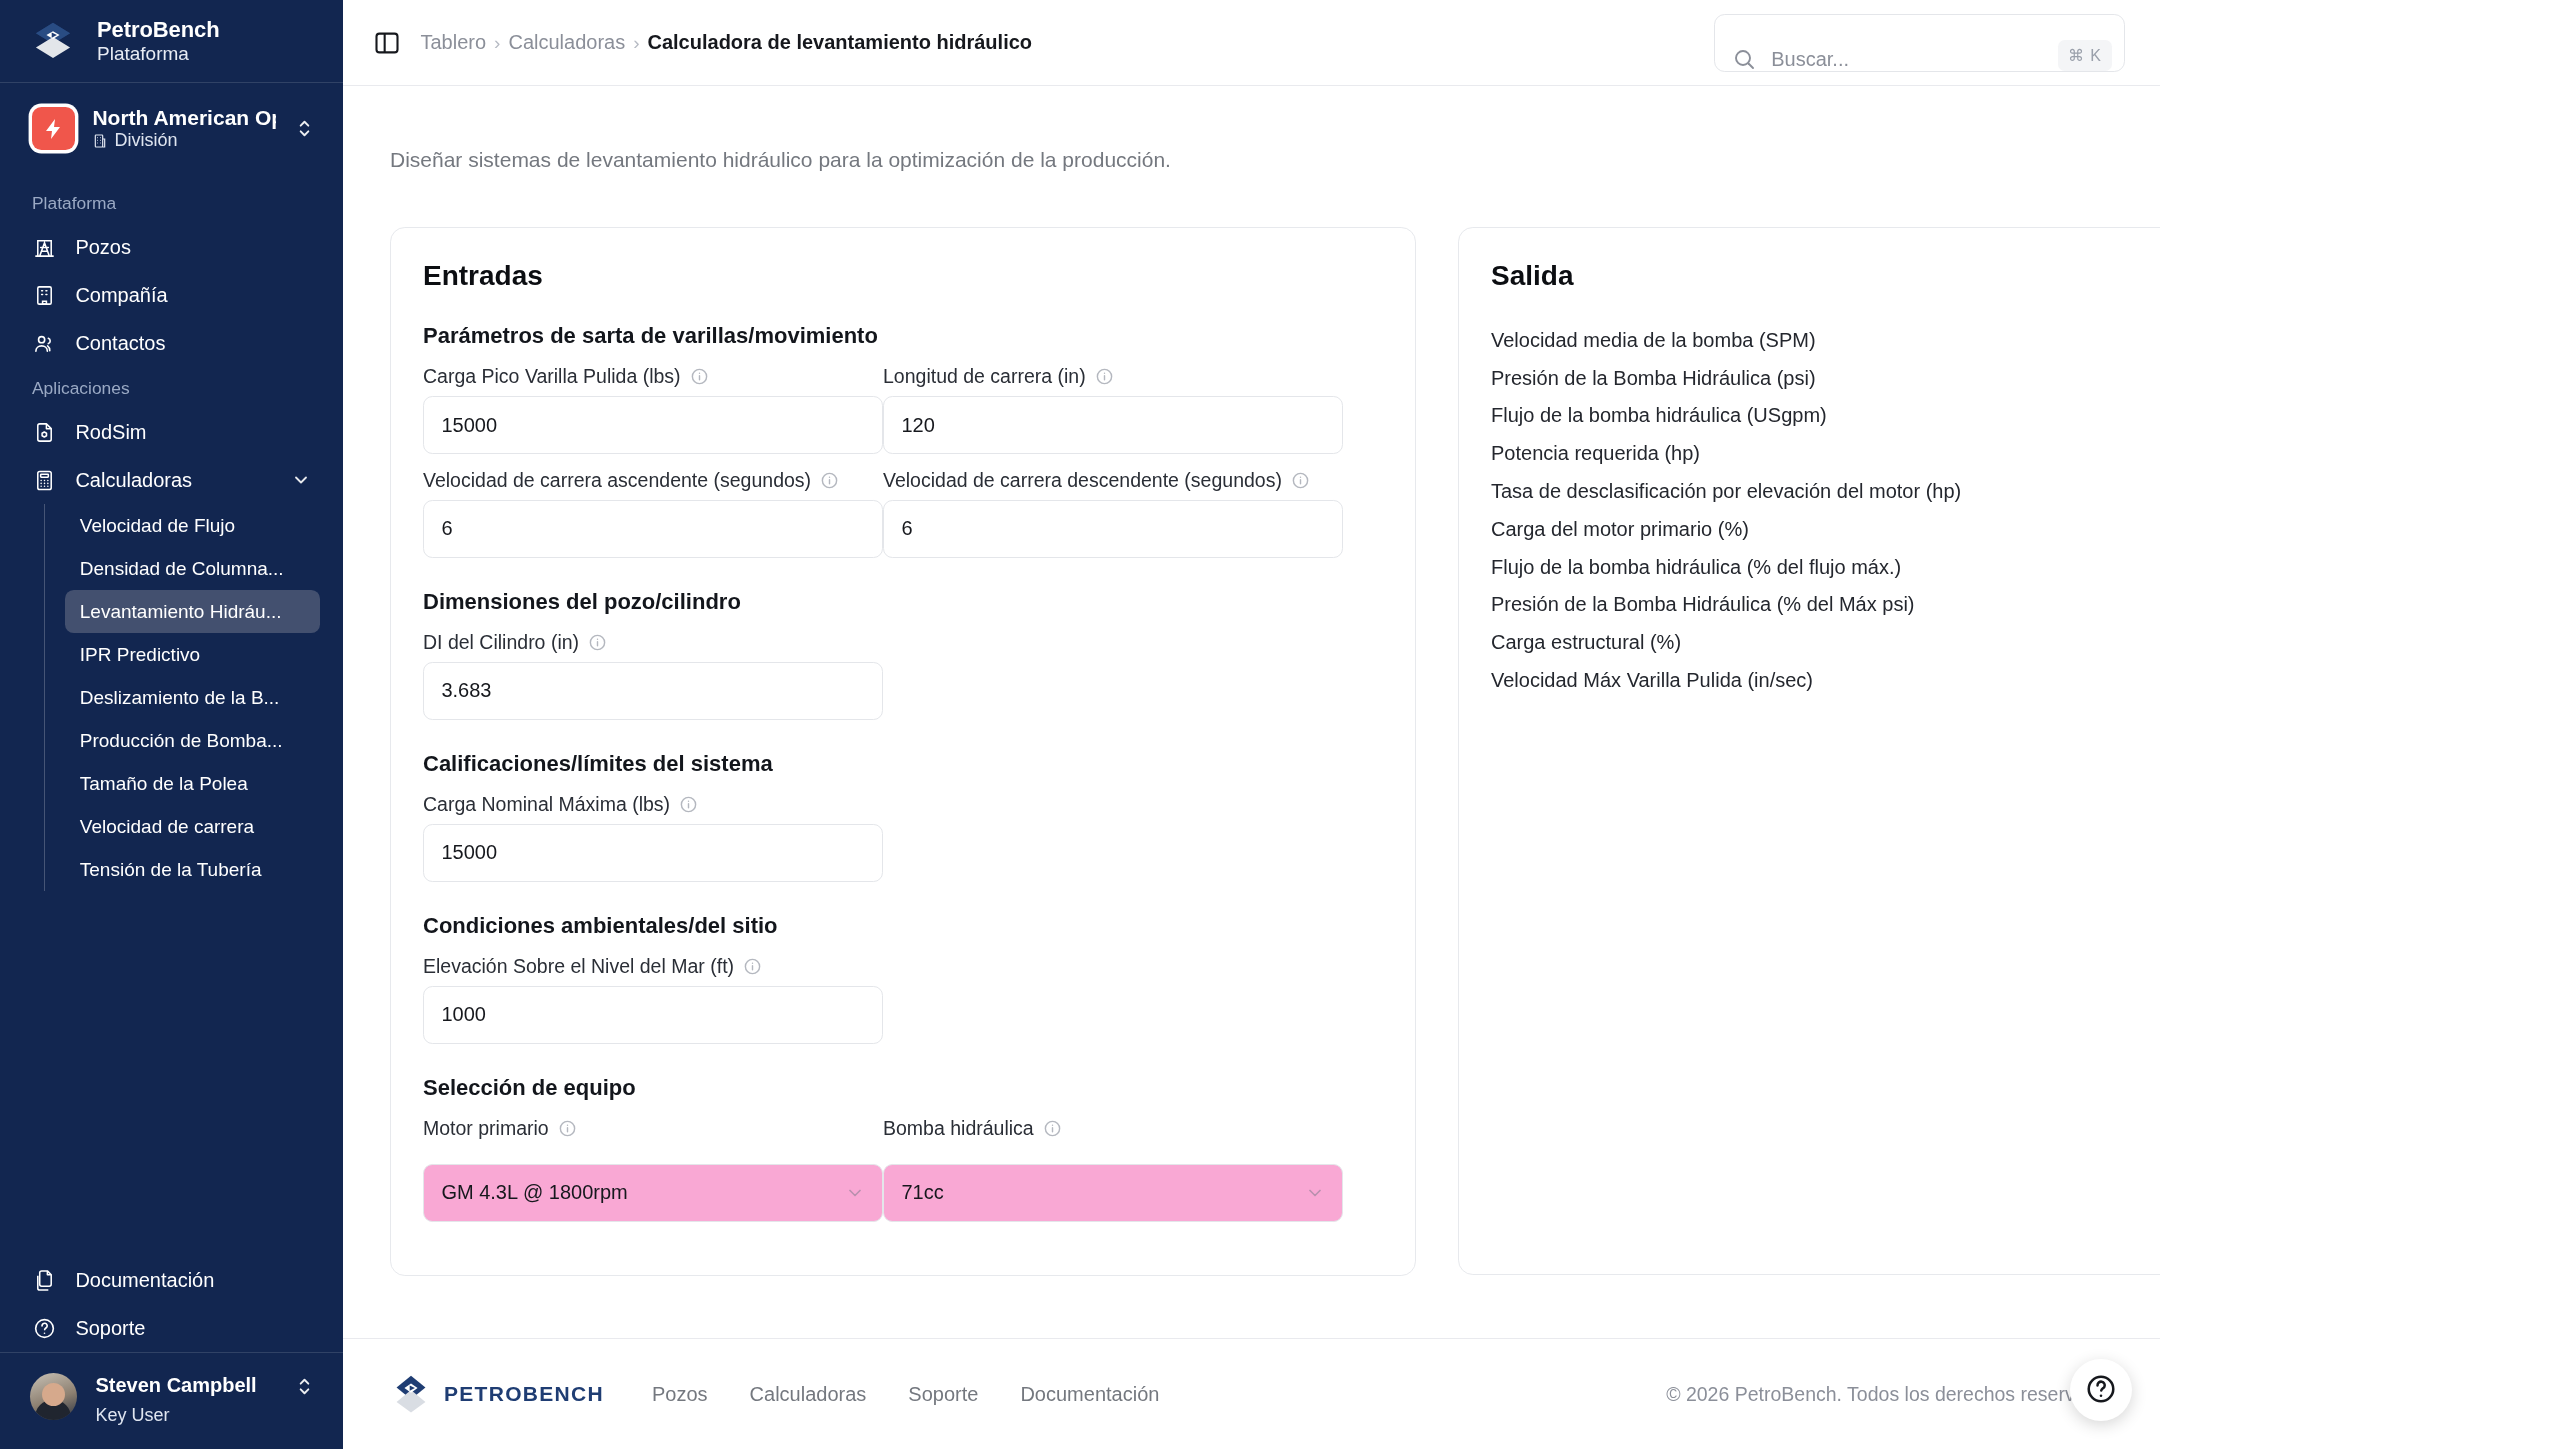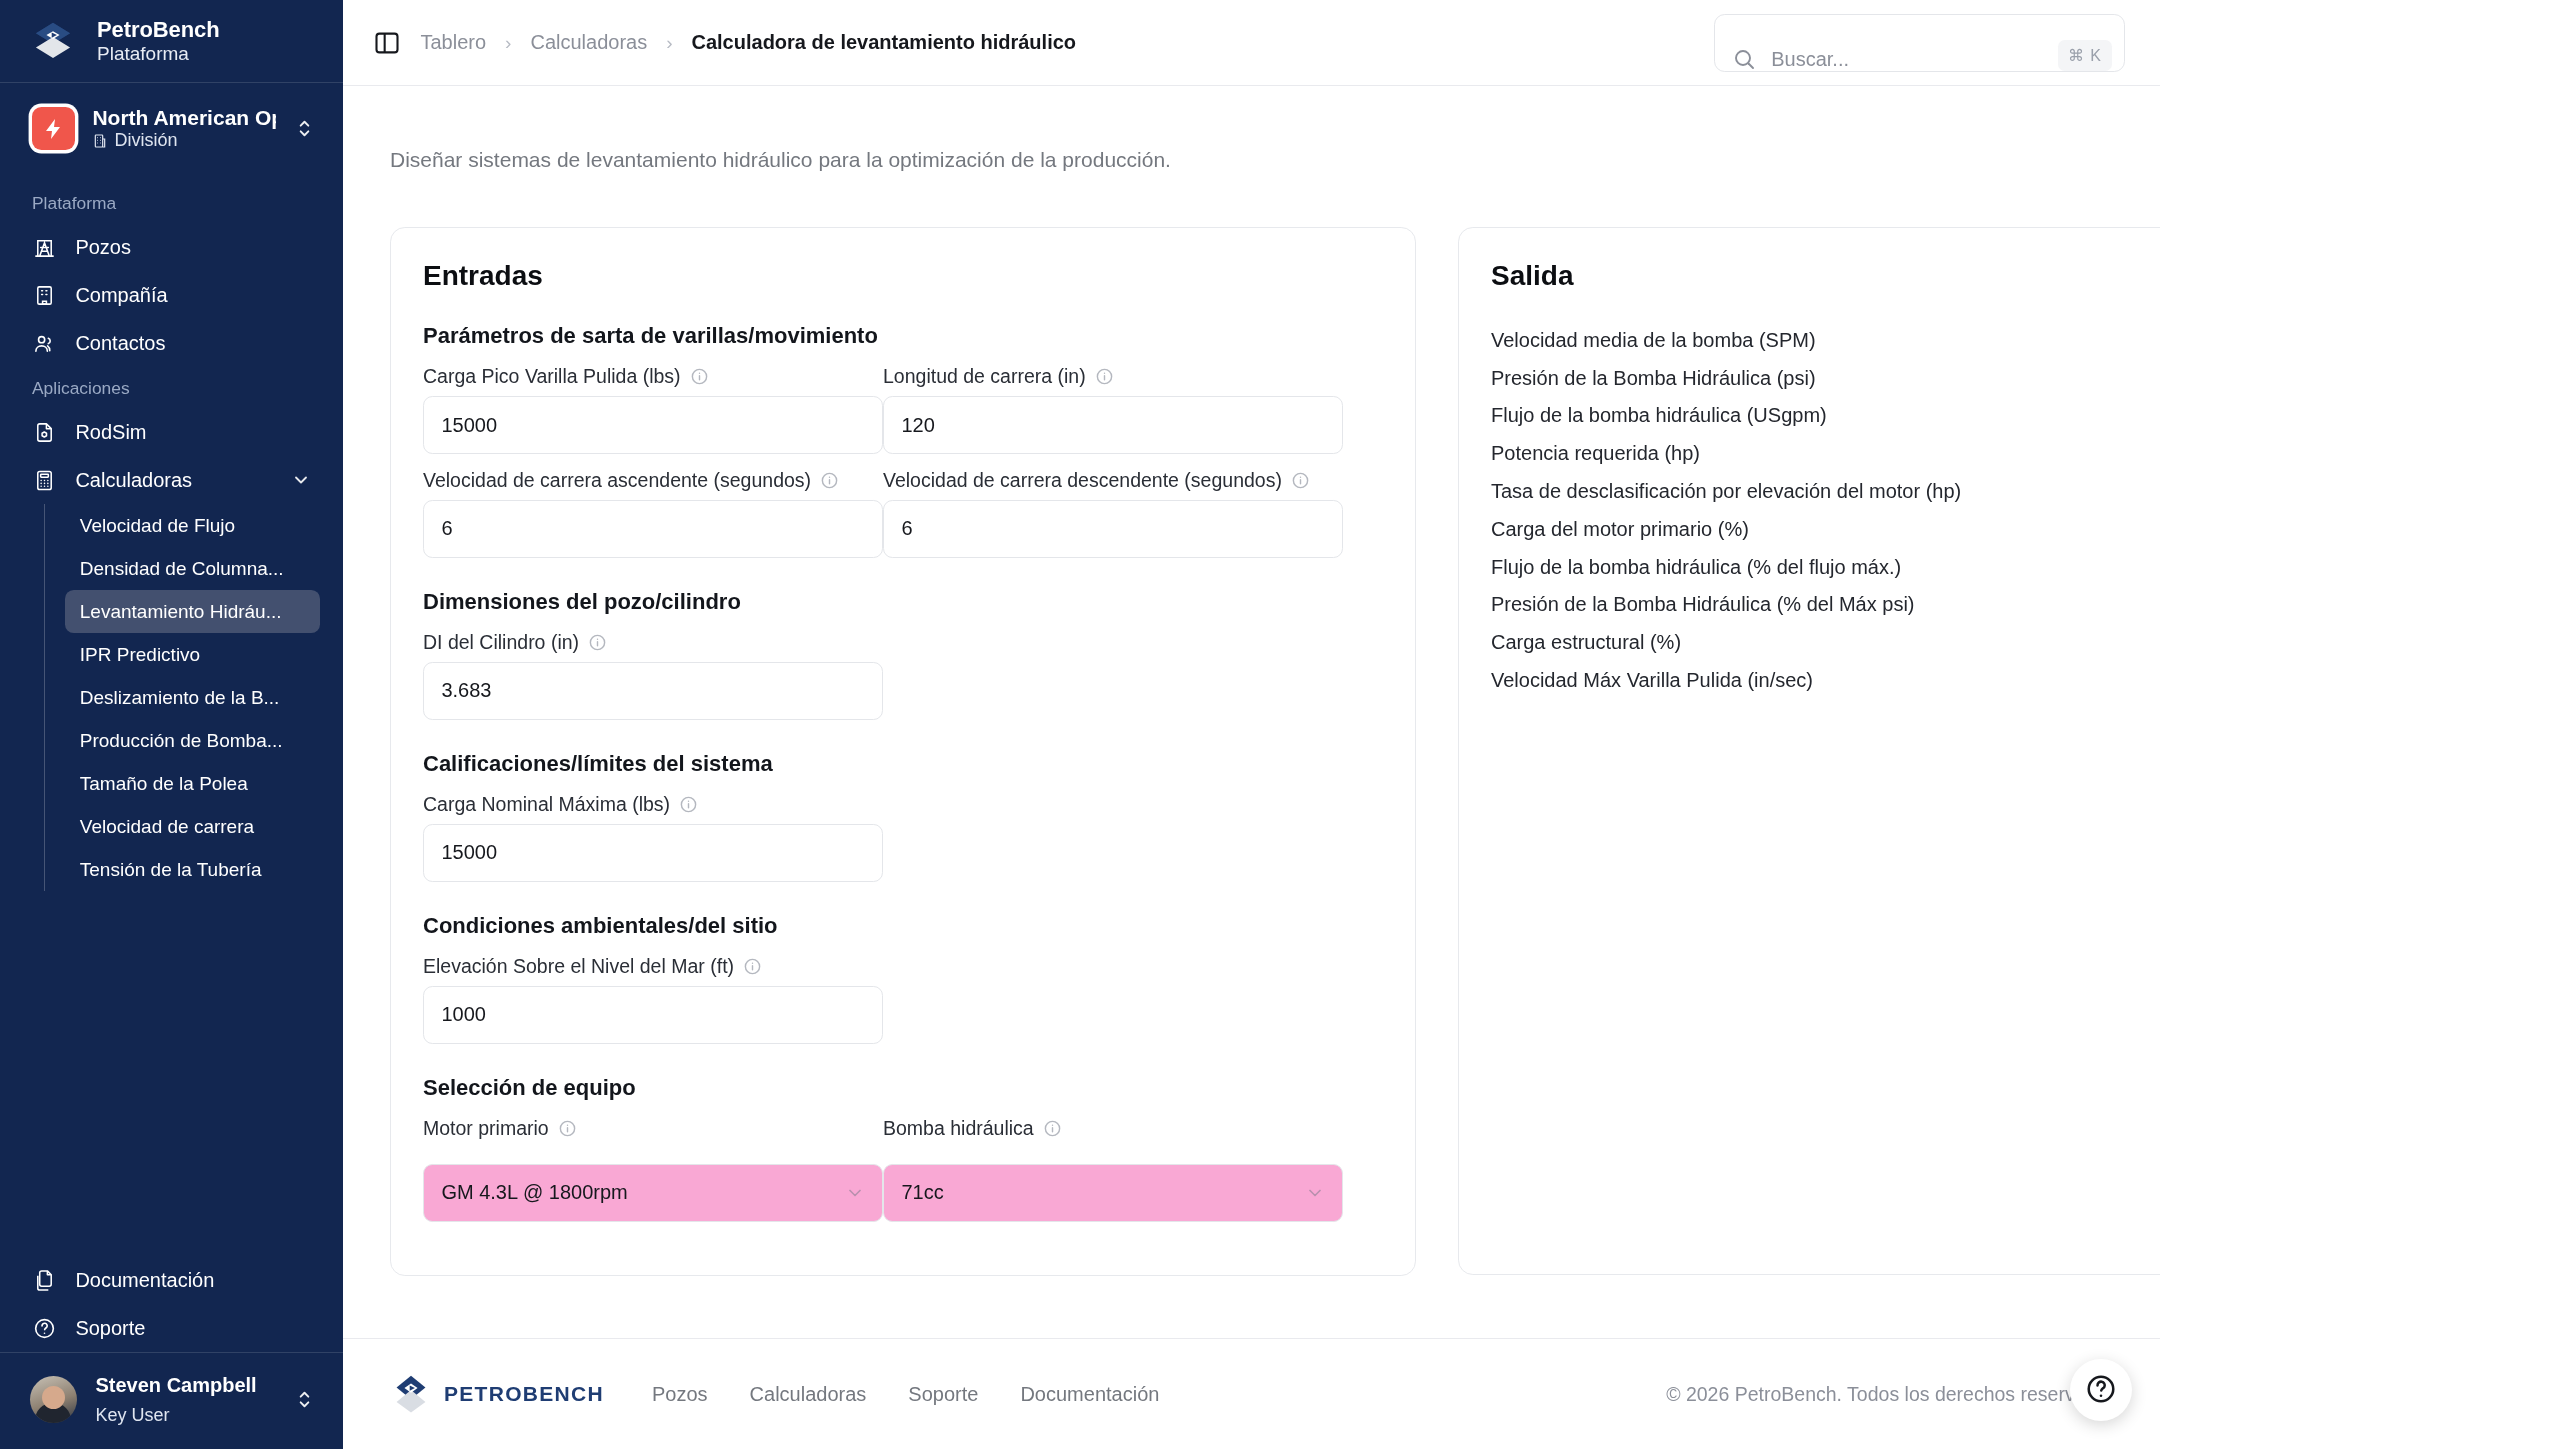--- a/index.html
+++ b/index.html
@@ -72,21 +72,21 @@
     color: #ffffff; font-size: 19px;
     padding: 8.7px 14.8px; margin-right: 23px;
     border-radius: 8.7px; cursor: pointer;
     white-space: nowrap; overflow: hidden;
     height: 43px; display: flex; align-items: center;
   }
   .sb-subitem.active { background: #43506f; }
 
   .sb-bottom { padding-bottom: 2.7px; }
   .sb-user {
-    display: flex; align-items: center; gap: 19px;
+    display: flex; align-items: flex-start; gap: 19px;
     padding: 20px 27px 20px 29.5px;
     border-top: 1.3px solid rgba(255,255,255,0.13);
     height: 94px;
   }
   .user-av {
     width: 47px; height: 47px; flex: 0 0 47px; border-radius: 50%;
     overflow: hidden; background: linear-gradient(160deg,#c9c2b6 0%,#8d8071 55%,#2b3340 100%);
     position: relative;
   }
   .user-av::after {
@@ -104,21 +104,21 @@
   
   .main { flex: 1; display: flex; flex-direction: column; height: 1449px; background: #ffffff; min-width: 0; }
   .topbar {
     height: 86px; flex: 0 0 86px;
     display: flex; align-items: center;
     padding: 0 35px 0 29.5px;
     border-bottom: 1.3px solid #e9eaee;
     background: #ffffff;
   }
   .panel-toggle { width: 28px; height: 28px; flex: 0 0 28px; cursor: pointer; margin-right: 20px; }
-  .breadcrumb { display: flex; align-items: center; gap: 19px; flex: 1; min-width: 0; }
+  .breadcrumb { display: flex; align-items: center; gap: 8px; flex: 1; min-width: 0; }
   .bc-link { color: #8b8f99; font-size: 20px; white-space: nowrap; cursor: pointer; }
   .bc-sep { color: #b7bbc4; font-size: 19px; }
   .bc-current { color: #16181d; font-size: 20px; font-weight: 700; white-space: nowrap; }
   .searchbox {
     width: 411px; height: 58px; flex: 0 0 411px;
     border: 1.3px solid #e4e6ea; border-radius: 10.7px;
     display: flex; align-items: flex-end; gap: 14.8px;
     padding: 0 12px 0 17.4px; background: #ffffff; cursor: text;
   }
   .search-ico { width: 24px; height: 24px; flex: 0 0 24px; }

